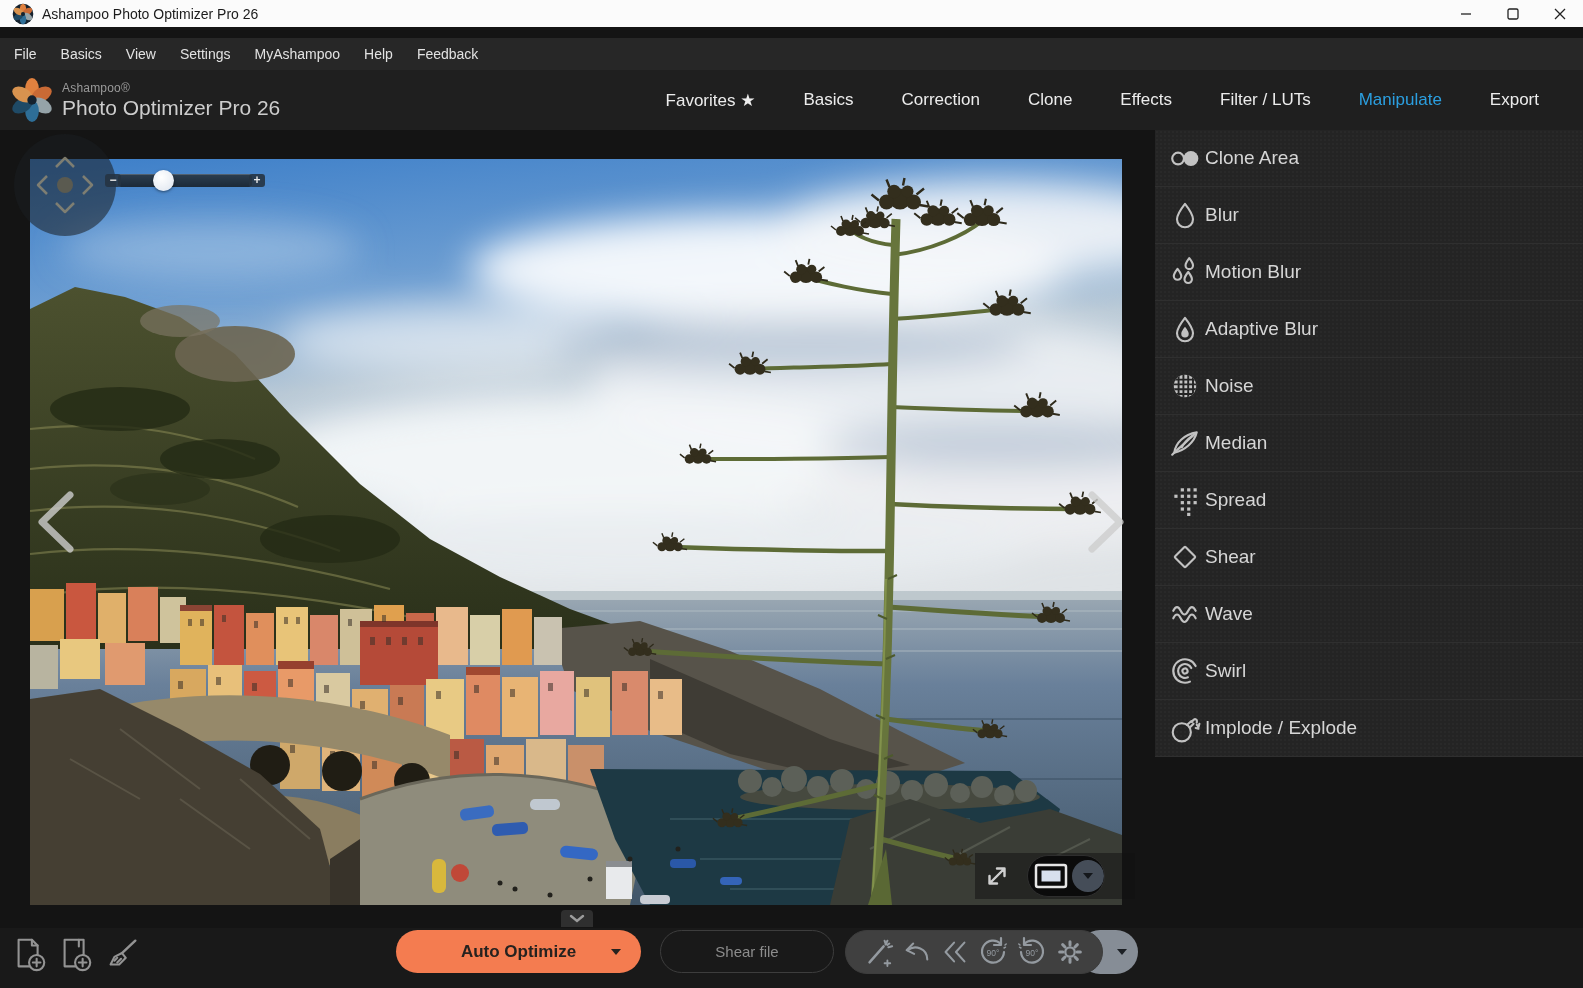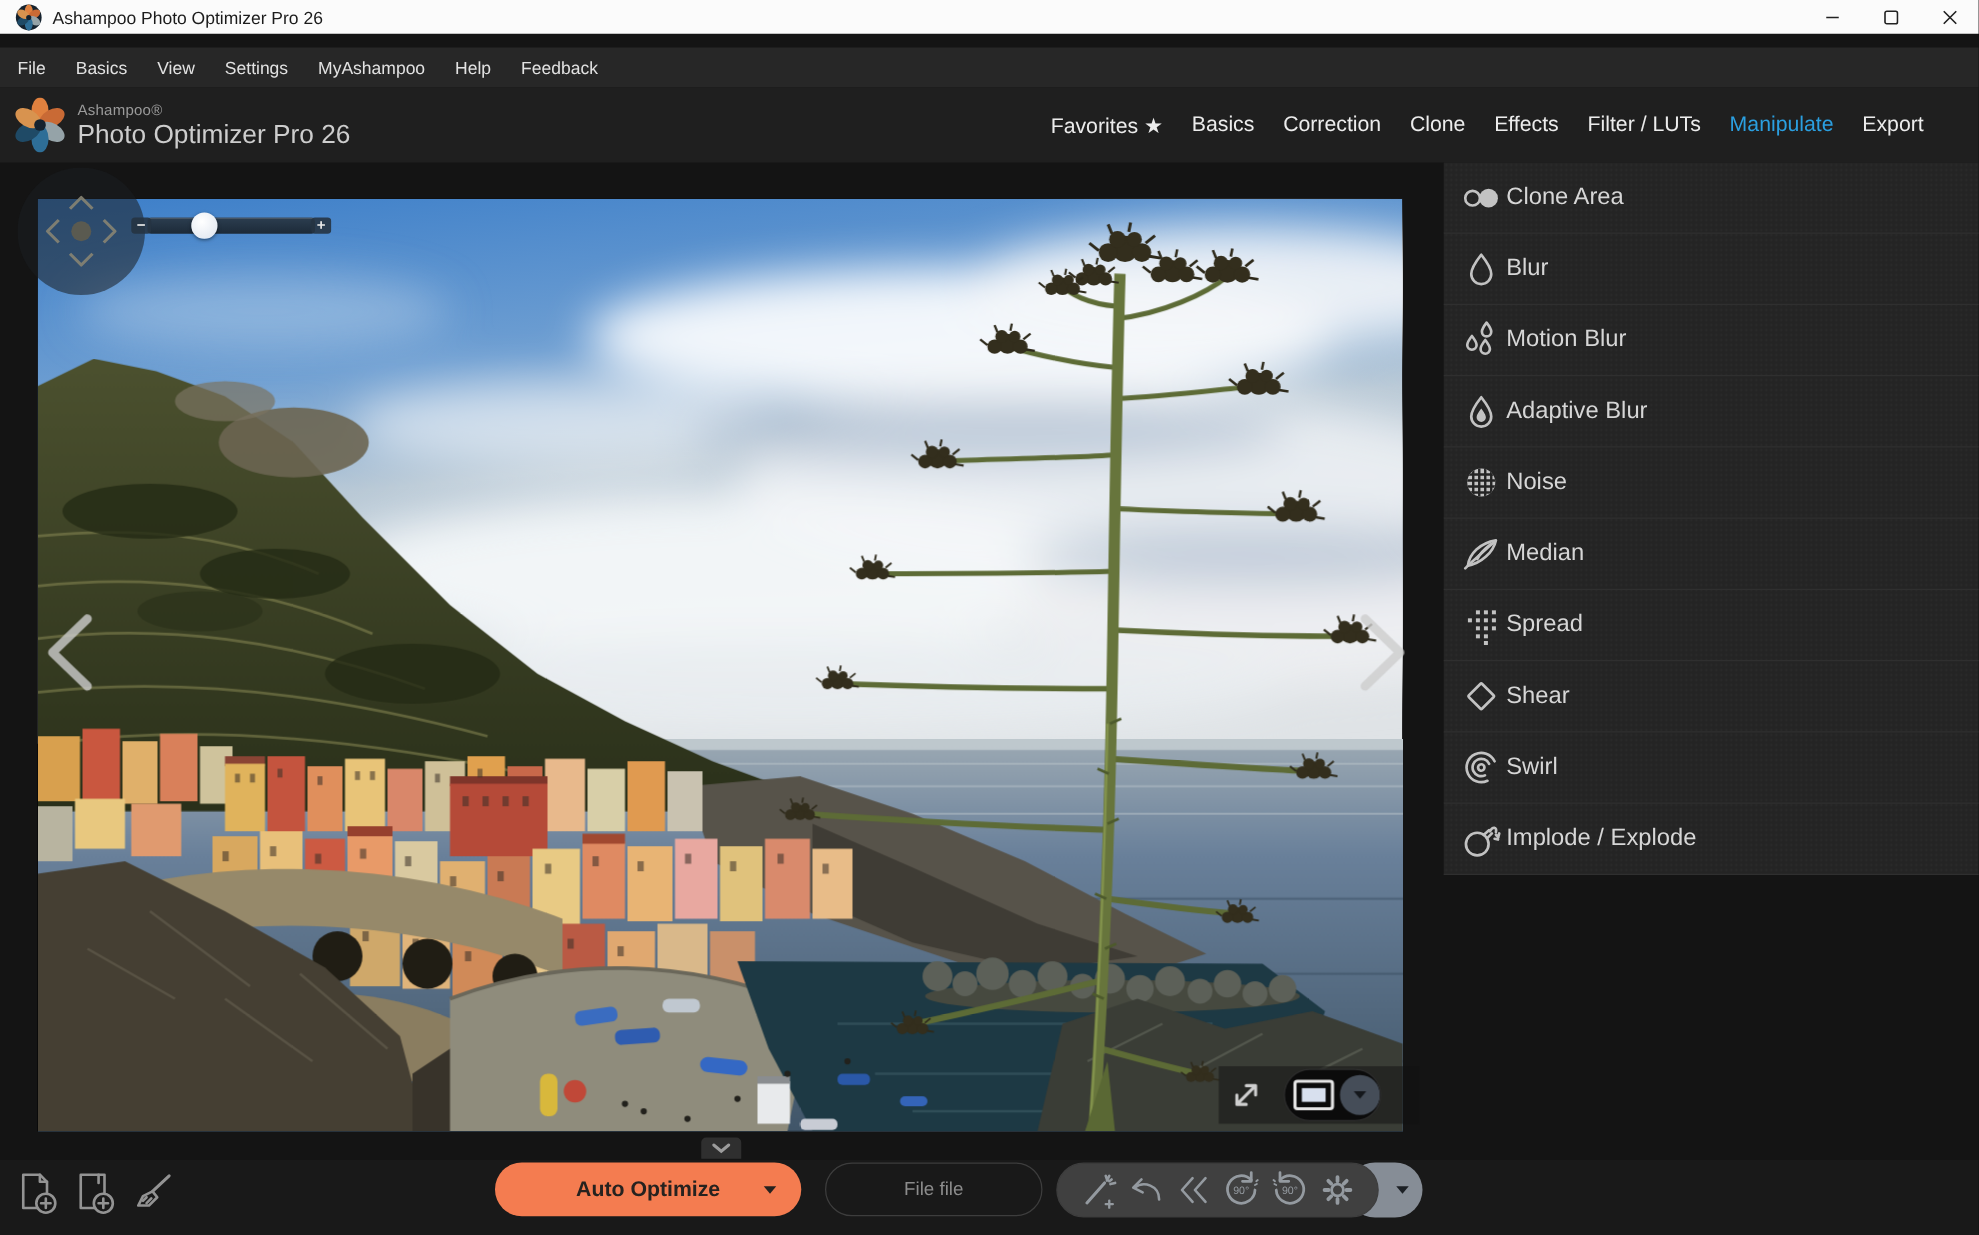--- a/index.html
+++ b/index.html
@@ -25,21 +25,21 @@
 
   
   .header { position:absolute; left:0; top:70px; width:100%; height:60px;
     background:#1f1f1f; }
   .brand { position:absolute; left:10px; top:8px; display:flex; align-items:center; }
   .brand-logo { width:44px; height:44px; }
   .brand-text { margin-left:8px; }
   .brand-small { font-size:12px; color:#9a9a9a; letter-spacing:.2px; }
   .brand-large { font-size:21px; color:#cdcdcd; margin-top:1px; }
   .nav-tabs { position:absolute; right:44px; top:0; height:60px; display:flex;
-    align-items:center; gap:23px; }
+    align-items:center; gap:48px; }
   .tab { font-size:17px; color:#ececec; white-space:nowrap; cursor:default; }
   .tab.active { color:#2b9fe0; }
 
   
   .photo-wrap { position:absolute; left:30px; top:159px; width:1092px; height:746px;
     background:#000; overflow:hidden; }
   .photo-svg { display:block; width:100%; height:100%; }
 
   
   .pan-ctl { position:absolute; left:14px; top:134px; width:102px; height:102px;
@@ -641,20 +641,29 @@
 
     <div class="side-item">
       <span class="side-icon">
         <svg viewBox="0 0 30 30">
             <rect x="8" y="8" width="14" height="14" rx="1" transform="rotate(45 15 15)"></rect>
           </svg>
       </span>
       <span class="side-label">Shear</span>
     </div>
 
+    <div class="side-item">
+      <span class="side-icon">
+        <svg viewBox="0 0 30 30" stroke-width="2.3">
+          <path d="M4 12 q3.5 -7 7 0 t7 0 t7 0"></path>
+          <path d="M4 19 q3.5 -7 7 0 t7 0 t7 0"></path>
+        </svg>
+      </span>
+      <span class="side-label">Wave</span>
+    </div>
 
     <div class="side-item">
       <span class="side-icon">
         <svg viewBox="0 0 30 30">
             <g transform="rotate(-25 15 15)">
           <circle cx="15" cy="15" r="2.4"></circle>
           <path d="M15 21.5 a6.5 6.5 0 1 1 6.5 -6.5"></path>
           <path d="M15 26 a11 11 0 1 1 11 -11"></path>
         </g>
           </svg>
@@ -700,21 +709,21 @@
         <path d="M20 19 L12 23 L8 31 L17 31 L24 24 Z"></path>
         <path d="M12 27 L15 24 M15 29 L19 25"></path>
       </svg>
     </div>
 
     <div class="auto-optimize" style="background: rgb(244, 124, 80);">
       <span class="lbl">Auto Optimize</span>
       <span class="caret"></span>
     </div>
 
-    <div class="save-file">File file</div>
+    <div class="save-file">Shear file</div>
 
     <div class="tool-dd-cap">
       <div class="tri-down"></div>
     </div>
 
     <div class="tool-group">
       <div class="tg-btn">
         <svg width="32" height="32" viewBox="0 0 34 34">
           <path d="M8 28 L23 11" stroke-width="2.6"></path>
           <path d="M25 9 L27 5 M28 12 L32 11 M24 5 L25 8 M29 8 L27 9.5"></path>

